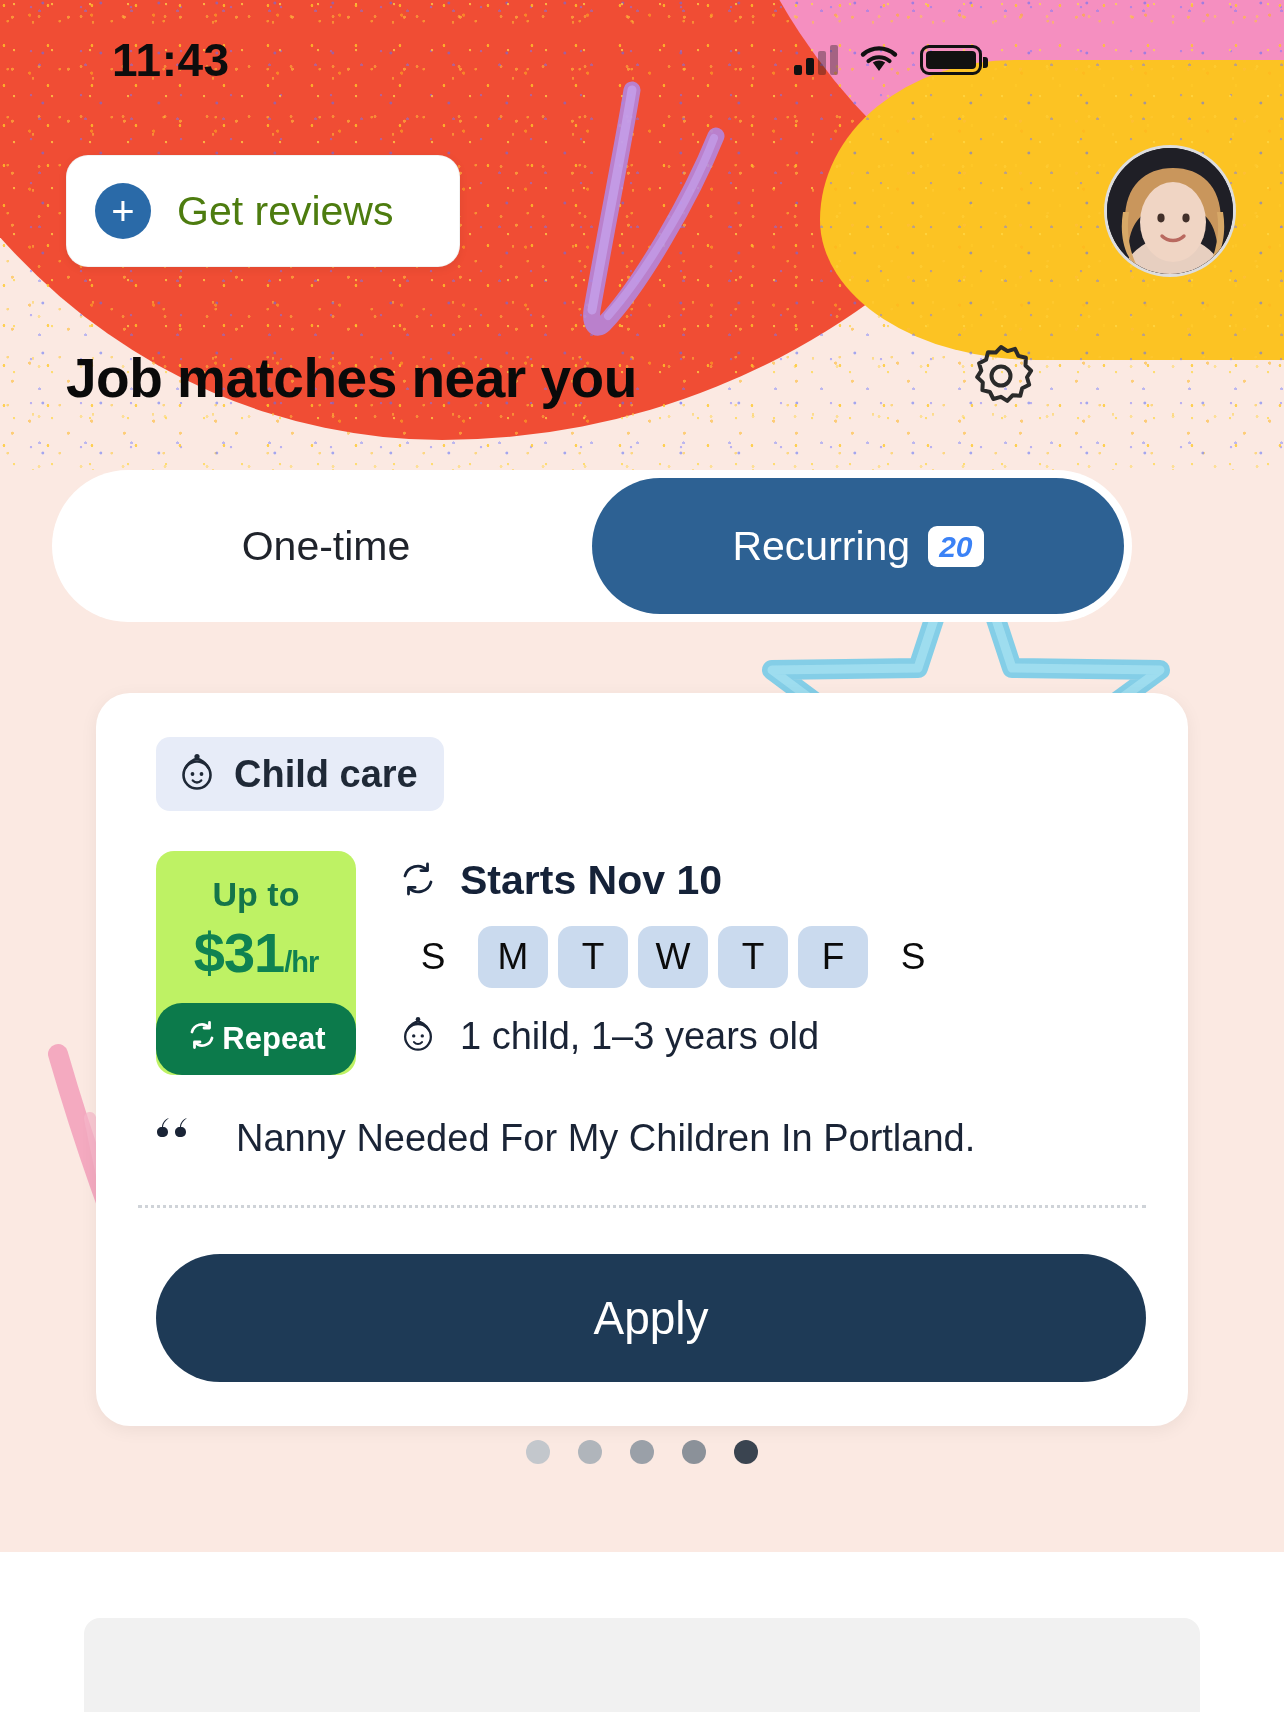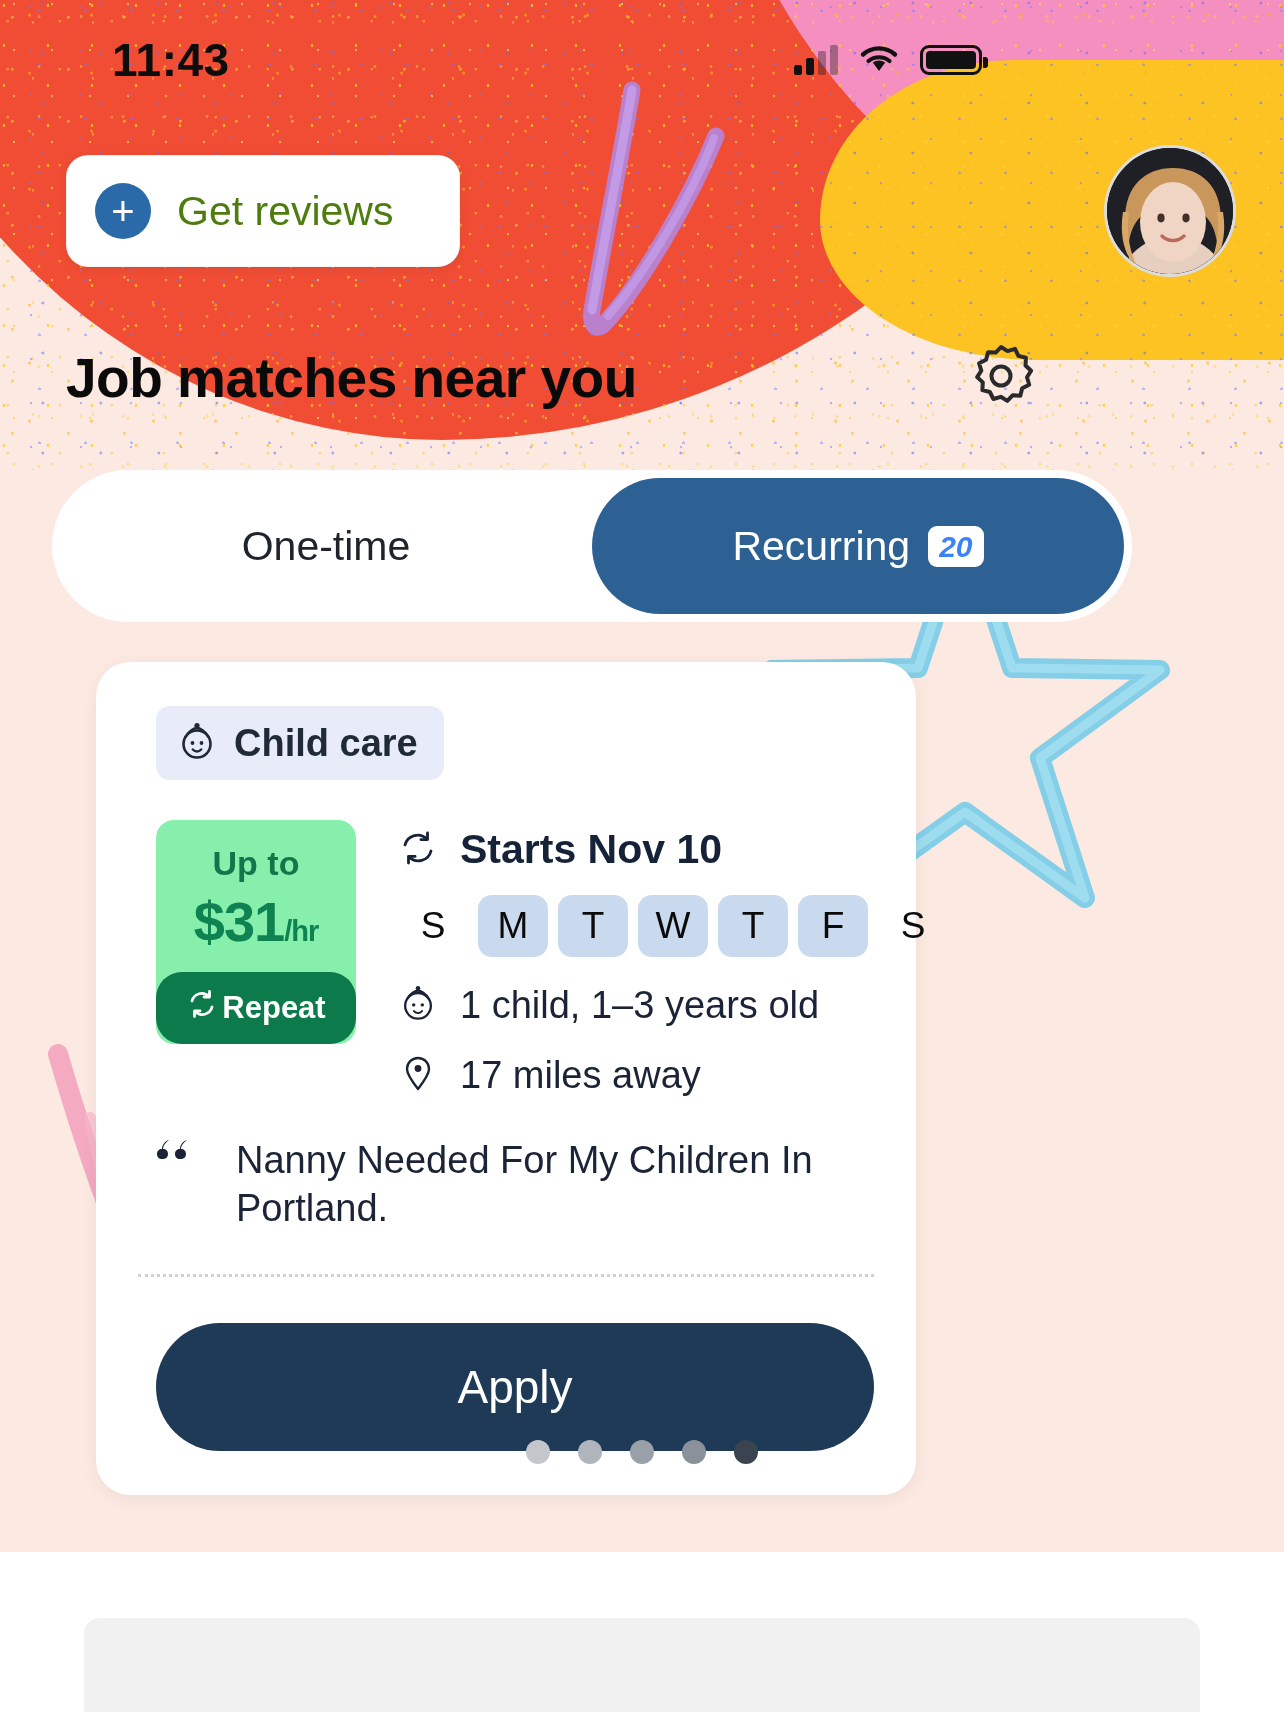--- a/index.html
+++ b/index.html
@@ -141,39 +141,39 @@
   }
   .seg.active { background: #2d6193; color: #fff; }
   .seg-count {
     background: #fff; color: #3b82f6;
     font-size: 30px; font-weight: 600;
     border-radius: 9px; padding: 4px 11px; line-height: 1.1; font-style: italic;
   }
 
   
   .card {
-    position: absolute; left: 96px; top: 662px;
-    width: 820px;
+    position: absolute; left: 96px; top: 693px;
+    width: 1092px;
     background: #fff; border-radius: 34px;
     padding: 44px 42px 44px 60px;
     box-shadow: 0 4px 18px rgba(0,0,0,.06);
   }
   .cat-badge {
     display: inline-flex; align-items: center; gap: 16px;
     background: #e7ecf8; border-radius: 14px;
     padding: 14px 26px 14px 20px;
   }
   .cat-badge-label { font-size: 38px; font-weight: 700; color: #1f2937; }
 
   .card-main { display: flex; gap: 42px; margin-top: 40px; }
 
   .pay-badge {
     width: 200px; flex: 0 0 200px;
     border-radius: 18px; overflow: hidden;
-    background: #86efac;
+    background: #bef264;
     display: flex; flex-direction: column;
     align-self: flex-start;
   }
   .pay-top { padding: 26px 0 22px; text-align: center; }
   .pay-upto { font-size: 34px; font-weight: 700; color: #14754a; line-height: 1; }
   .pay-amount {
     margin-top: 14px; font-size: 56px; font-weight: 700; color: #0f8251;
     line-height: 1; letter-spacing: -1px;
   }
   .pay-amount small { font-size: 29px; font-weight: 700; }
@@ -416,29 +416,20 @@
               <path d="M9.5 17c3-6 9-9 11.5-9s8.5 3 11.5 9" fill="none" stroke="#1a2436" stroke-width="2.4" stroke-linecap="round"></path>
               <circle cx="21" cy="5.5" r="2.4" fill="#1a2436"></circle>
               <circle cx="16.5" cy="23" r="1.8" fill="#1a2436"></circle>
               <circle cx="25.5" cy="23" r="1.8" fill="#1a2436"></circle>
               <path d="M16.8 29.5c2.4 2.6 6 2.6 8.4 0" fill="none" stroke="#1a2436" stroke-width="2.2" stroke-linecap="round"></path>
             </svg>
           </span>
           <span class="info-text">1 child, 1–3 years old</span>
         </div>
 
-        <div class="info-line">
-          <span>
-            <svg width="40" height="40" viewBox="0 0 40 40">
-              <path d="M20 36c7-9 11-15 11-20a11 11 0 0 0-22 0c0 5 4 11 11 20Z" fill="none" stroke="#1a2436" stroke-width="2.4" stroke-linejoin="round"></path>
-              <circle cx="20" cy="15.5" r="3.4" fill="#1a2436"></circle>
-            </svg>
-          </span>
-          <span class="info-text">17 miles away</span>
-        </div>
 
       </div>
     </div>
 
     <div class="quote-line">
       <span>
         <svg width="40" height="32" viewBox="0 0 40 32">
           <path d="M6 22c-3 0-5-2-5-5s2-5 5-5c0-4 3-8 7-9-4 3-6 6-6 9 3 0 5 2 5 5s-2 5-6 5Z" fill="#1a2436"></path>
           <path d="M24 22c-3 0-5-2-5-5s2-5 5-5c0-4 3-8 7-9-4 3-6 6-6 9 3 0 5 2 5 5s-2 5-6 5Z" fill="#1a2436"></path>
         </svg>

